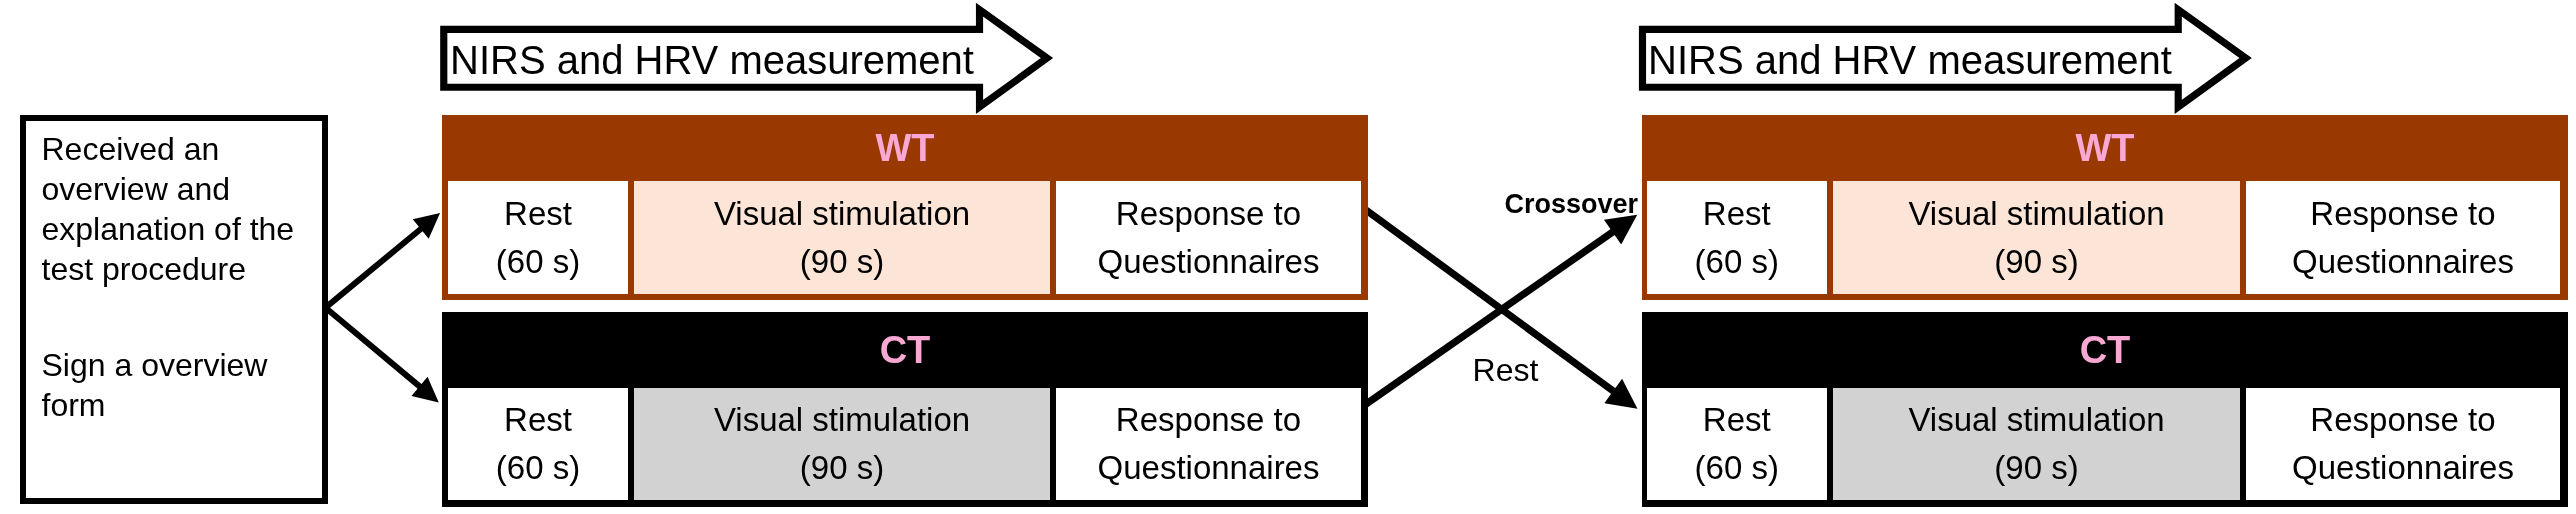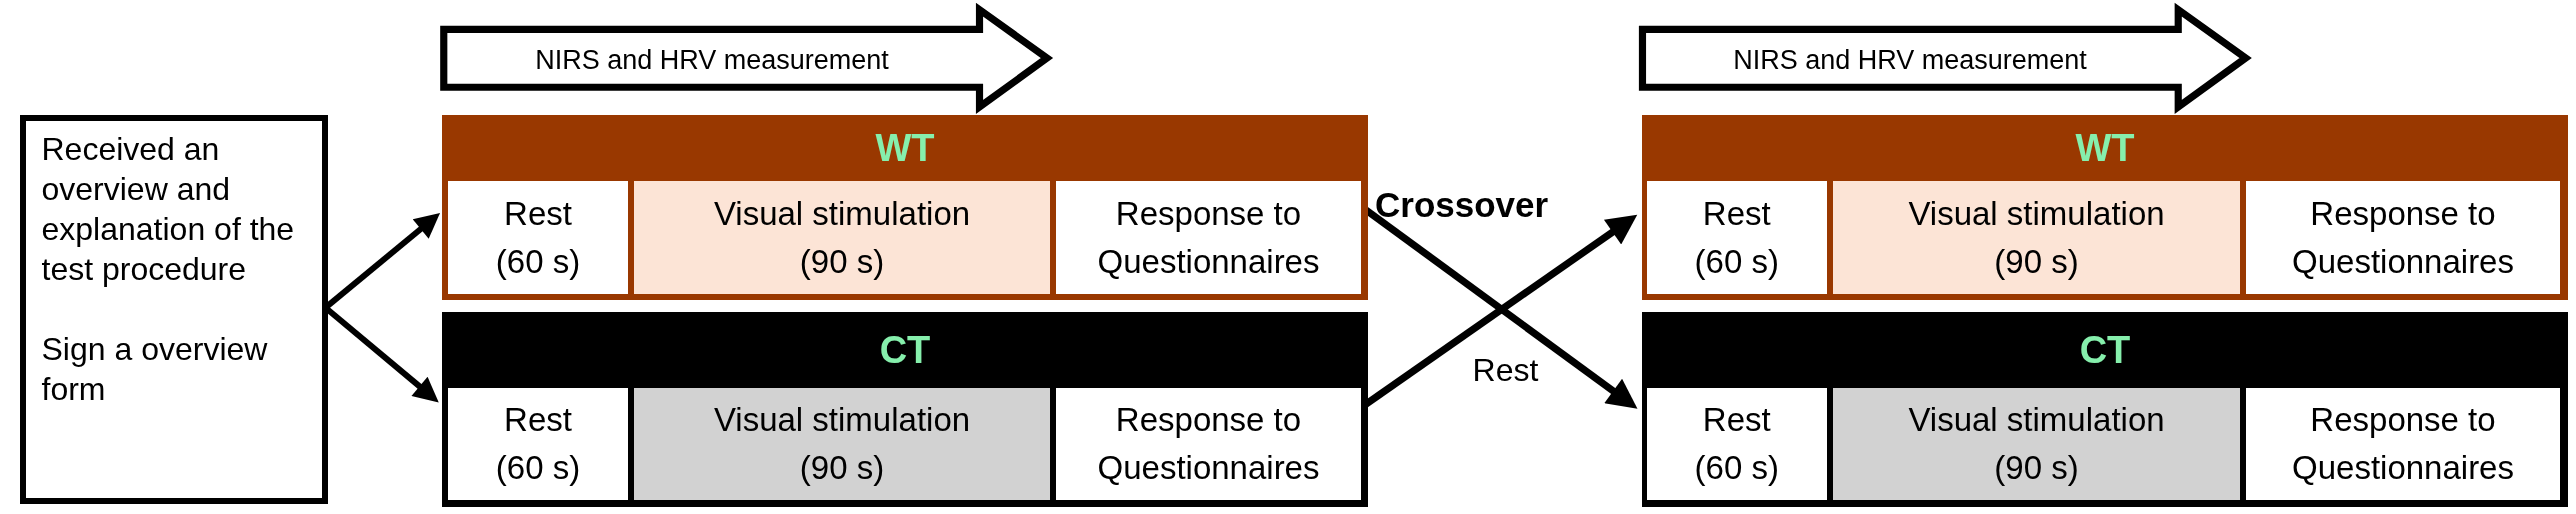--- a/index.html
+++ b/index.html
@@ -18,48 +18,48 @@
   #consent-box {
     position:absolute; z-index:2;
     left:20px; top:115px; width:308px; height:389px;
     box-sizing:border-box;
     border:6px solid #000;
     background:#fff;
     padding:8.4px 15.5px;
     font-size:32px; line-height:40px;
   }
   #consent-box p { margin:0; }
-  #consent-box p.first { margin-bottom:40px; }
+  #consent-box p.first { margin-bottom:56px; }
 
   
   .meas-label {
     display:flex; align-items:center; justify-content:center;
-    font-size:27px; white-space:nowrap;
+    font-size:40px; white-space:nowrap;
   }
 
   
   .block { position:absolute; z-index:2; box-sizing:border-box; }
   .block-header {
     position:absolute; left:0; right:0; top:0;
     display:flex; align-items:center; justify-content:center;
-    color:#86efac; font-weight:bold; font-size:38px;
+    color:#f9a8d4; font-weight:bold; font-size:38px;
   }
   .cell {
     position:absolute;
     display:flex; flex-direction:column; align-items:center; justify-content:center;
     text-align:center; background:#ffffff;
     font-size:33px; line-height:48px; white-space:nowrap;
   }
   .cell span { display:block; }
 
   
   #crossover-label {
     position:absolute; z-index:3;
     left:1375px; top:186px; width:263px;
-    text-align:left; font-weight:bold; font-size:35px; line-height:37px;
+    text-align:right; font-weight:bold; font-size:27px; line-height:37px;
   }
   #rest-between-label {
     position:absolute; z-index:3;
     left:1386px; top:345px; width:239px;
     text-align:center; font-size:32px; line-height:50px;
   }
   #rest-between-label span { display:block; }
 </style>
 </head>
 <body>

